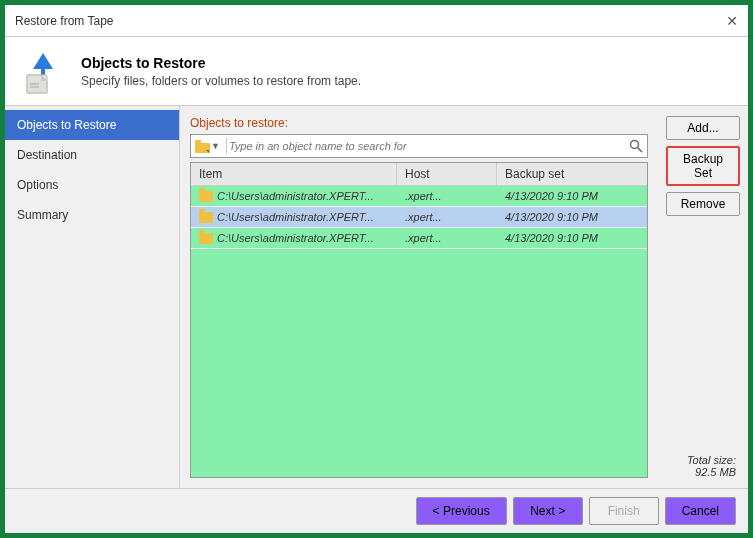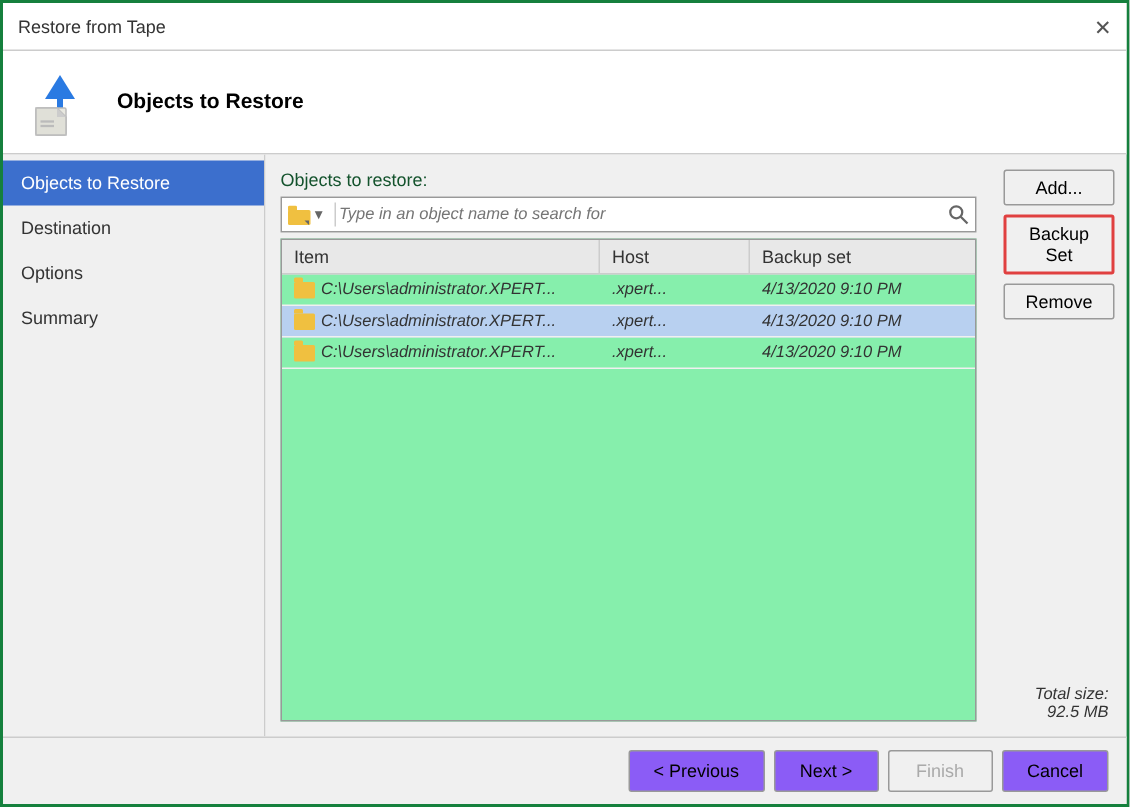--- a/index.html
+++ b/index.html
@@ -11,21 +11,21 @@
       justify-content: center;
       align-items: center;
       width: 753px;
       height: 538px;
       overflow: hidden;
     }
     .dialog {
       width: 753px;
       height: 538px;
       background: #f0f0f0;
-      border: 2px solid #15803d;
+      border: 5px solid #15803d;
       box-shadow: 2px 2px 8px rgba(0,0,0,0.4);
       display: flex;
       flex-direction: column;
     }
     .title-bar {
       background: #fff;
       border-bottom: 1px solid #ccc;
       padding: 6px 10px;
       display: flex;
       justify-content: space-between;
@@ -91,21 +91,21 @@
     }
     .main-panel {
       flex: 1;
       padding: 10px 10px 10px 10px;
       display: flex;
       flex-direction: column;
       background: #f0f0f0;
     }
     .objects-label {
       font-size: 12px;
-      color: #14532d;
+      color: #c2410c;
       margin-bottom: 4px;
     }
     .search-bar {
       display: flex;
       align-items: center;
       border: 1px solid #999;
       background: #fff;
       margin-bottom: 4px;
       height: 24px;
     }
@@ -279,20 +279,21 @@
 
       <rect x="8" y="28" width="20" height="18" rx="1" fill="#e8e8e0" stroke="#bbb" stroke-width="1"></rect>
       <polygon points="22,28 28,34 28,46 8,46 8,28" fill="#e0e0d8" stroke="#bbb" stroke-width="1"></polygon>
       <polygon points="22,28 22,34 28,34" fill="#ccc"></polygon>
 
       <line x1="11" y1="37" x2="20" y2="37" stroke="#bbb" stroke-width="1.5"></line>
       <line x1="11" y1="40" x2="20" y2="40" stroke="#bbb" stroke-width="1.5"></line>
     </svg>
     <div class="header-text">
       <h2>Objects to Restore</h2>
+      <p>Specify files, folders or volumes to restore from tape.</p>
     </div>
   </div>
 
   <div class="content-area">
 
     <div class="sidebar">
       <div class="sidebar-item active">
         <span>Objects to Restore</span>
       </div>
       <div class="sidebar-item">

